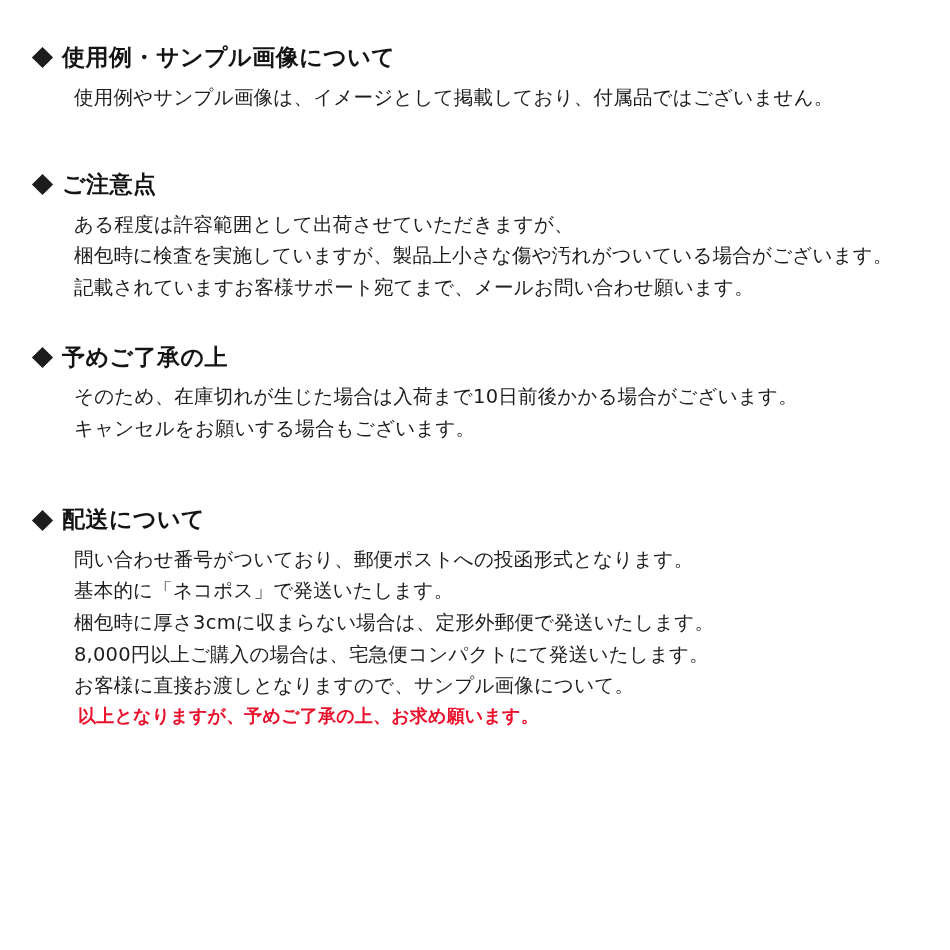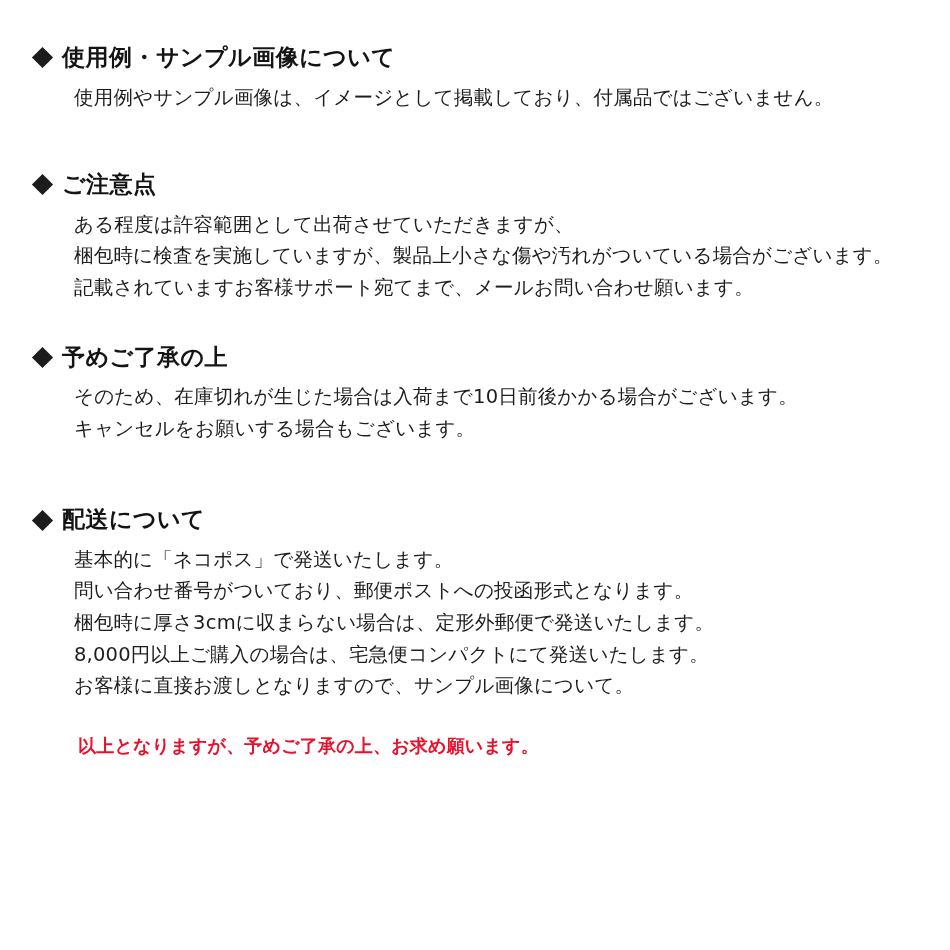--- a/index.html
+++ b/index.html
@@ -53,21 +53,20 @@
     font-size: 19.5px;
     line-height: 1.62;
     color: #1d1d1d;
     letter-spacing: 0.2px;
     white-space: pre;
   }
   .gap-lg { height: 58px; }
   .gap-md { height: 40px; }
   .gap-xl { height: 62px; }
   .note {
-    margin-top: 30px;
     padding-left: 48px;
   }
   .note .line {
     color: #e8102b;
     font-weight: bold;
     font-size: 18px;
     line-height: 1.55;
     letter-spacing: 0.2px;
   }
 </style>
@@ -114,22 +113,22 @@
   </div>
 
   <div class="gap-xl"></div>
 
   <div class="section">
     <div class="section-head">
       <span class="diamond"></span>
       <span class="section-title">配送について</span>
     </div>
     <div class="body-lines">
+      <div class="line">問い合わせ番号がついており、郵便ポストへの投函形式となります。</div>
       <div class="line">基本的に「ネコポス」で発送いたします。</div>
-      <div class="line">問い合わせ番号がついており、郵便ポストへの投函形式となります。</div>
       <div class="line">梱包時に厚さ3cmに収まらない場合は、定形外郵便で発送いたします。</div>
       <div class="line">8,000円以上ご購入の場合は、宅急便コンパクトにて発送いたします。</div>
       <div class="line">お客様に直接お渡しとなりますので、サンプル画像について。</div>
     </div>
   </div>
 
   <div class="note">
     <div class="line">以上となりますが、予めご了承の上、お求め願います。</div>
   </div>
 

